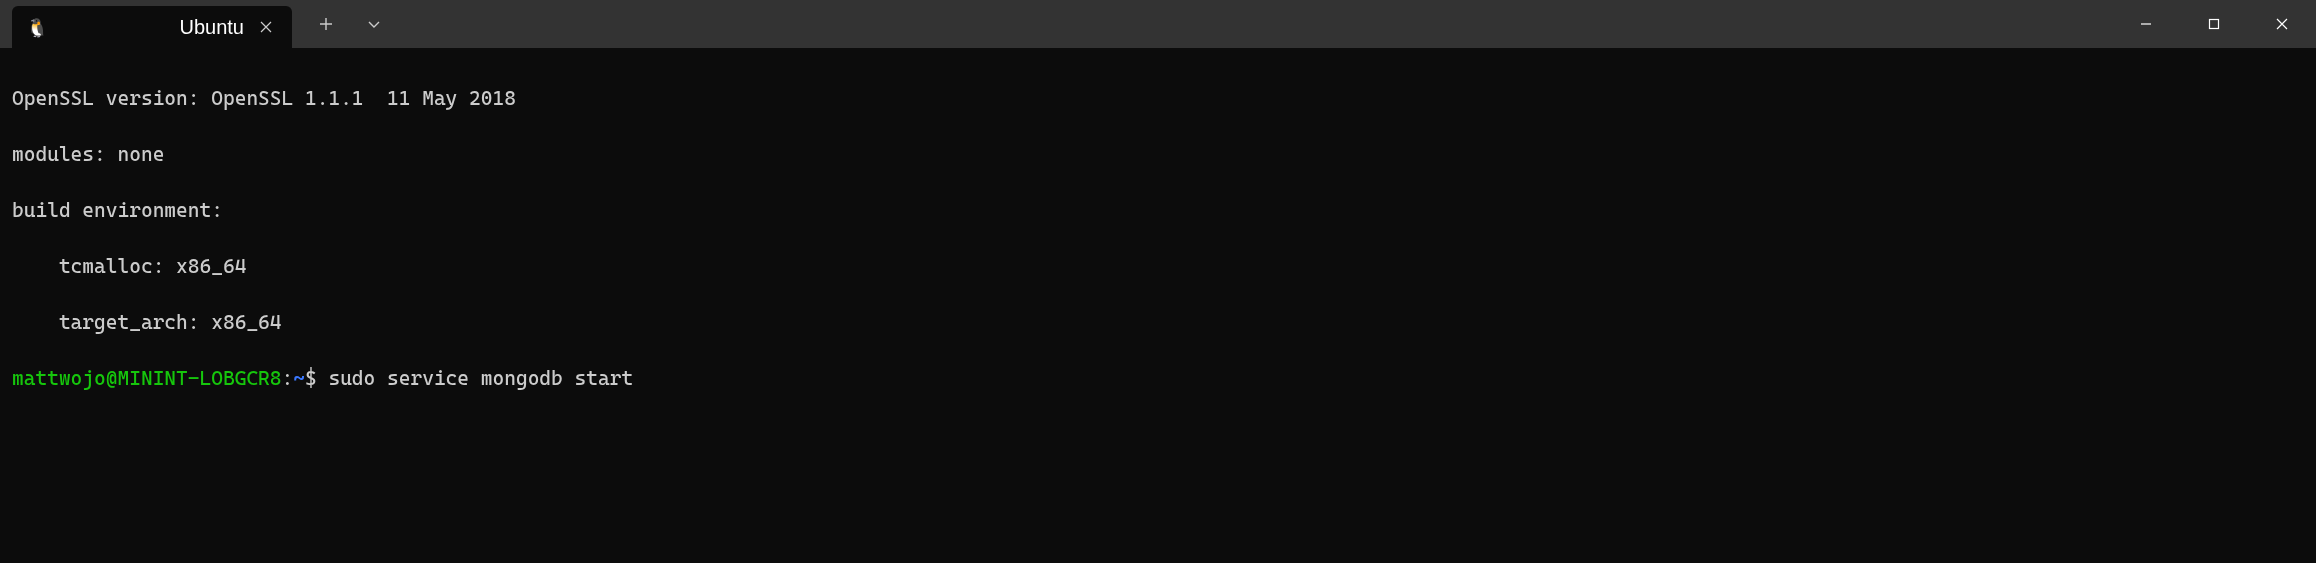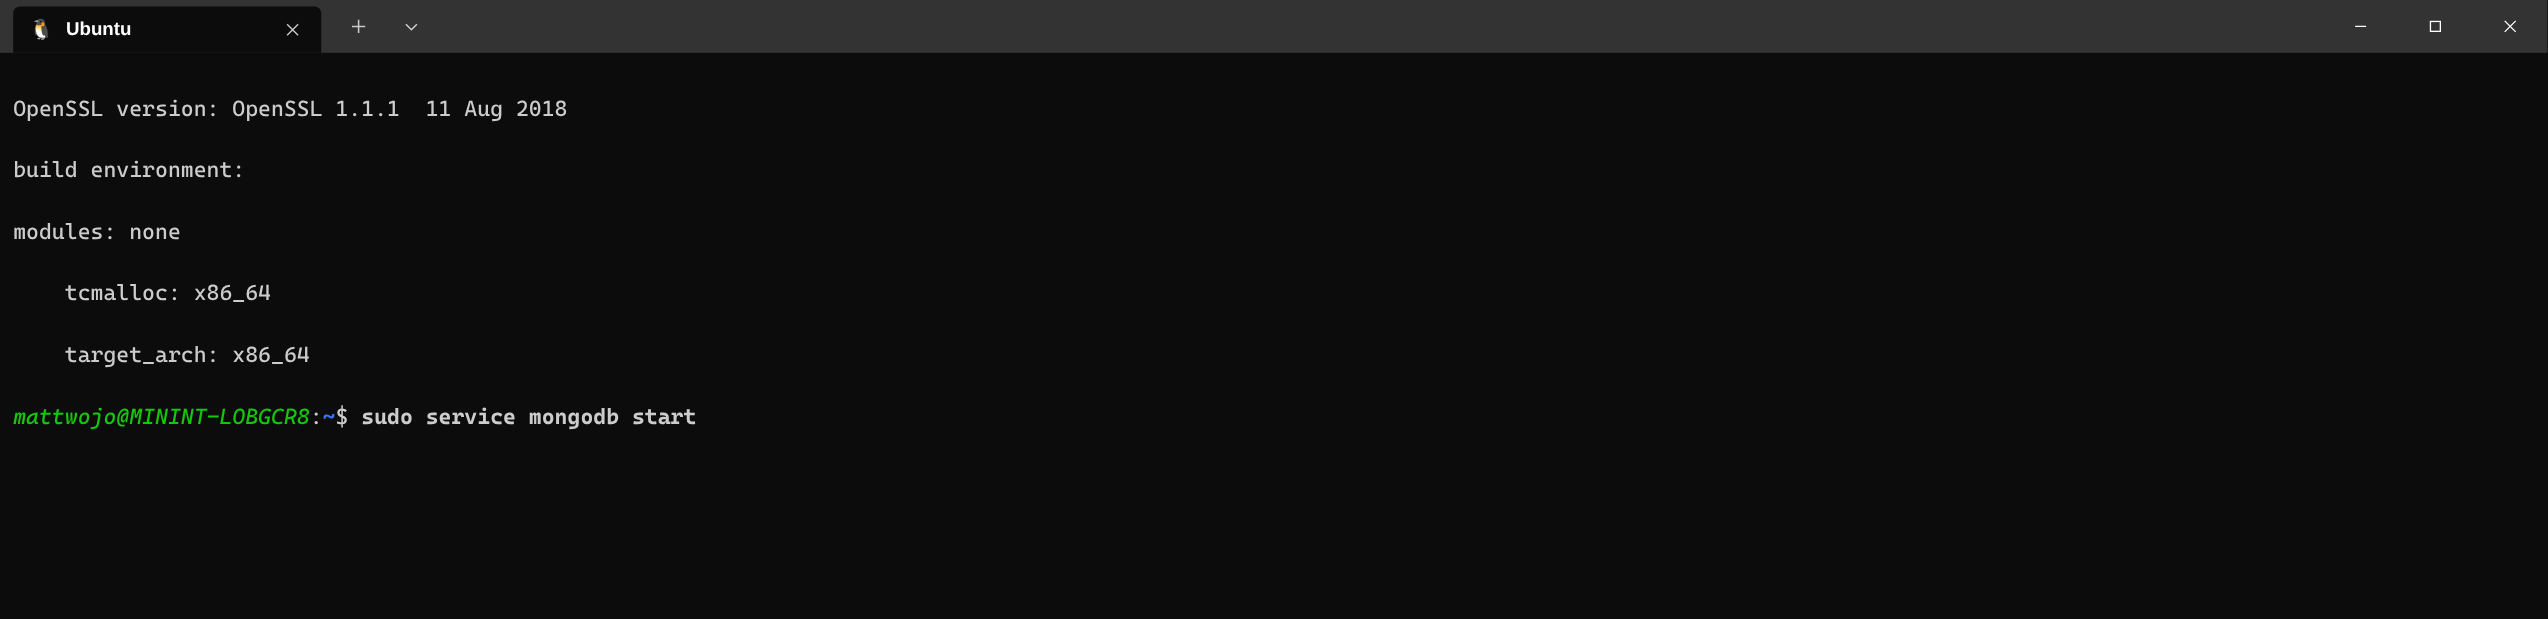--- a/index.html
+++ b/index.html
@@ -45,22 +45,23 @@
       width: 20px;
       height: 20px;
       display: flex;
       align-items: center;
       justify-content: center;
       font-size: 18px;
     }
     .tab-title {
       flex: 1;
       font-family: 'Segoe UI', sans-serif;
-      font-size: 17px;
-      font-weight: 700;
+      font-size: 20px;
+      font-weight: 400;
+      text-align: right;
     }
     .tab-close {
       color: #cccccc;
       width: 20px;
       height: 20px;
       display: flex;
       align-items: center;
       justify-content: center;
       cursor: pointer;
       font-size: 12px;
@@ -100,34 +101,32 @@
       padding: 8px 12px;
       line-height: 1.4;
       white-space: pre;
       font-size: 20px;
     }
     .line {
       display: block;
     }
     .prompt-user {
       color: #16c60c;
-      font-style: italic;
     }
     .prompt-sep {
       color: #cccccc;
     }
     .prompt-path {
       color: #3b78ff;
     }
     .prompt-dollar {
       color: #cccccc;
     }
     .cmd {
       color: #cccccc;
-      font-weight: bold;
     }
   </style>
 </head>
 <body>
 
 <div class="titlebar">
   <div class="tab-area">
     <div class="tab">
       <span class="tab-icon">🐧</span>
       <span class="tab-title">Ubuntu</span>
@@ -164,21 +163,21 @@
     </div>
     <div class="window-btn close">
       <svg width="14" height="14" viewBox="0 0 14 14">
           <path d="M2 2 L12 12 M12 2 L2 12" stroke="#ffffff" stroke-width="1.2" fill="none"></path>
         </svg>
     </div>
   </div>
 </div>
 
 <div class="terminal">
-<span class="line">OpenSSL version: OpenSSL 1.1.1  11 Aug 2018</span>
+<span class="line">OpenSSL version: OpenSSL 1.1.1  11 May 2018</span>
+<span class="line">modules: none</span>
 <span class="line">build environment:</span>
-<span class="line">modules: none</span>
 <span class="line">    tcmalloc: x86_64</span>
 <span class="line">    target_arch: x86_64</span>
 <span class="line"><span class="prompt-user">mattwojo@MININT-LOBGCR8</span><span class="prompt-sep">:</span><span class="prompt-path">~</span><span class="prompt-dollar">$</span> <span class="cmd">sudo service mongodb start</span></span>
 
 
 </div>
 
 </body></html>

